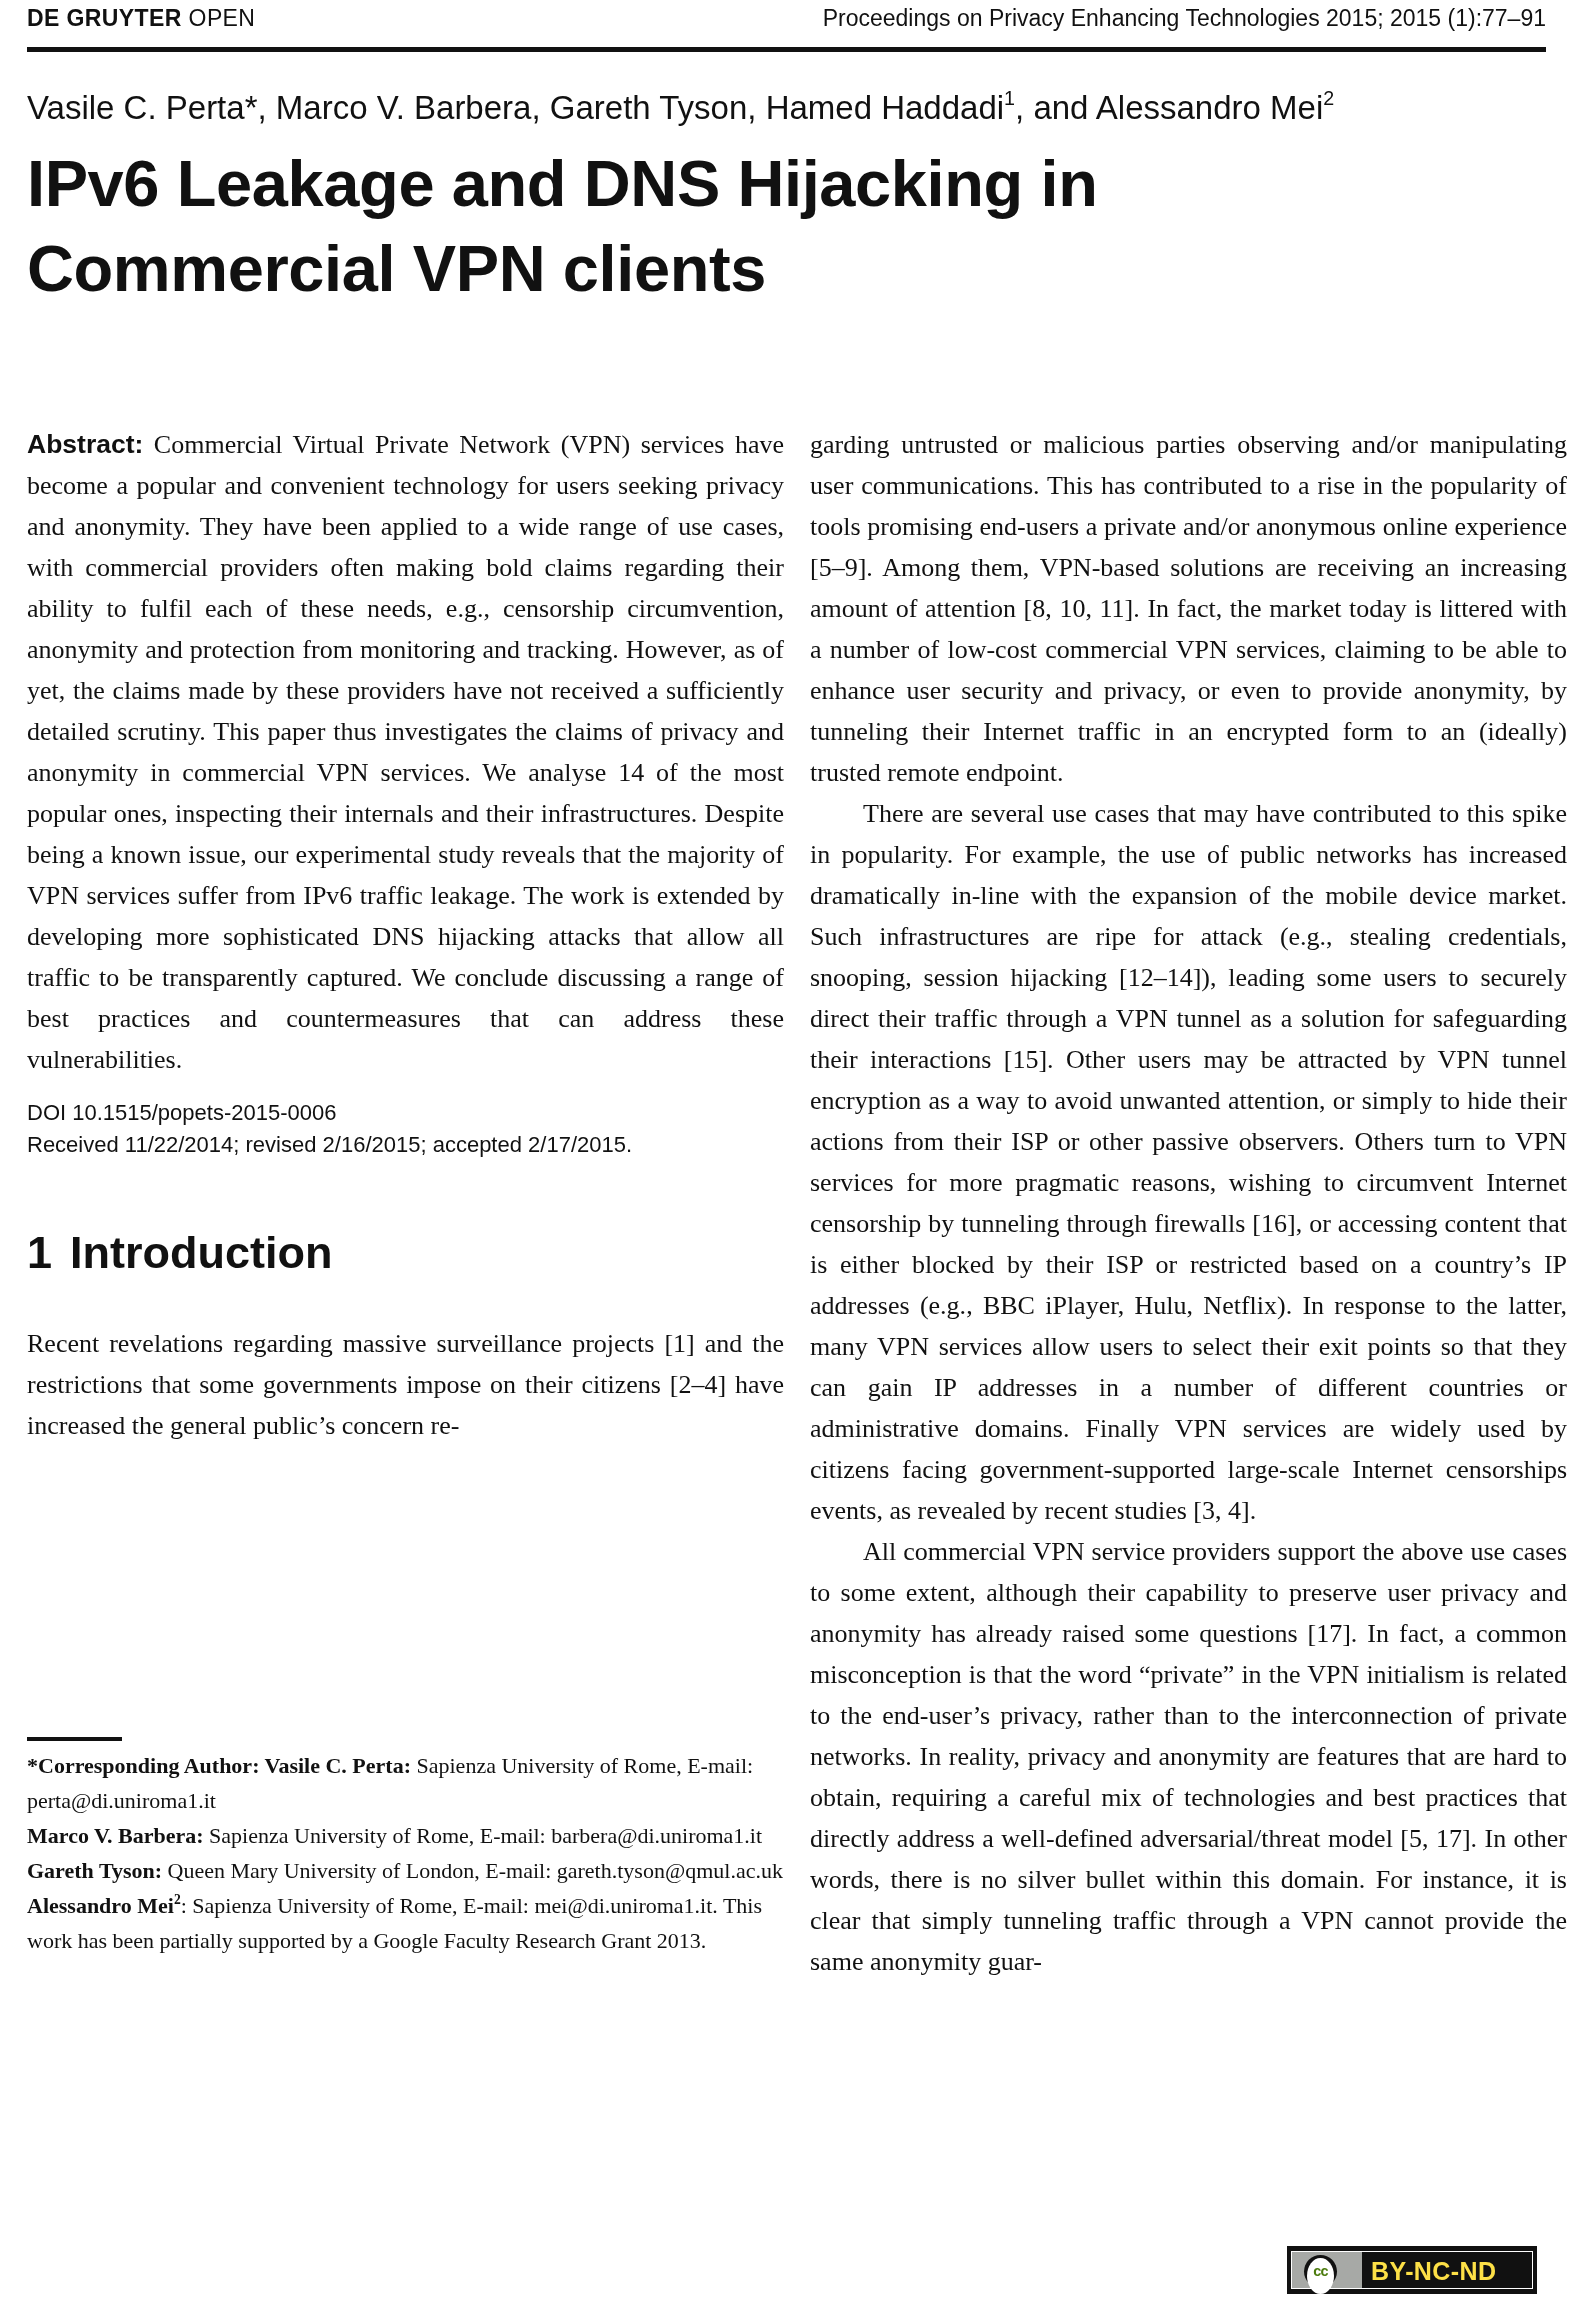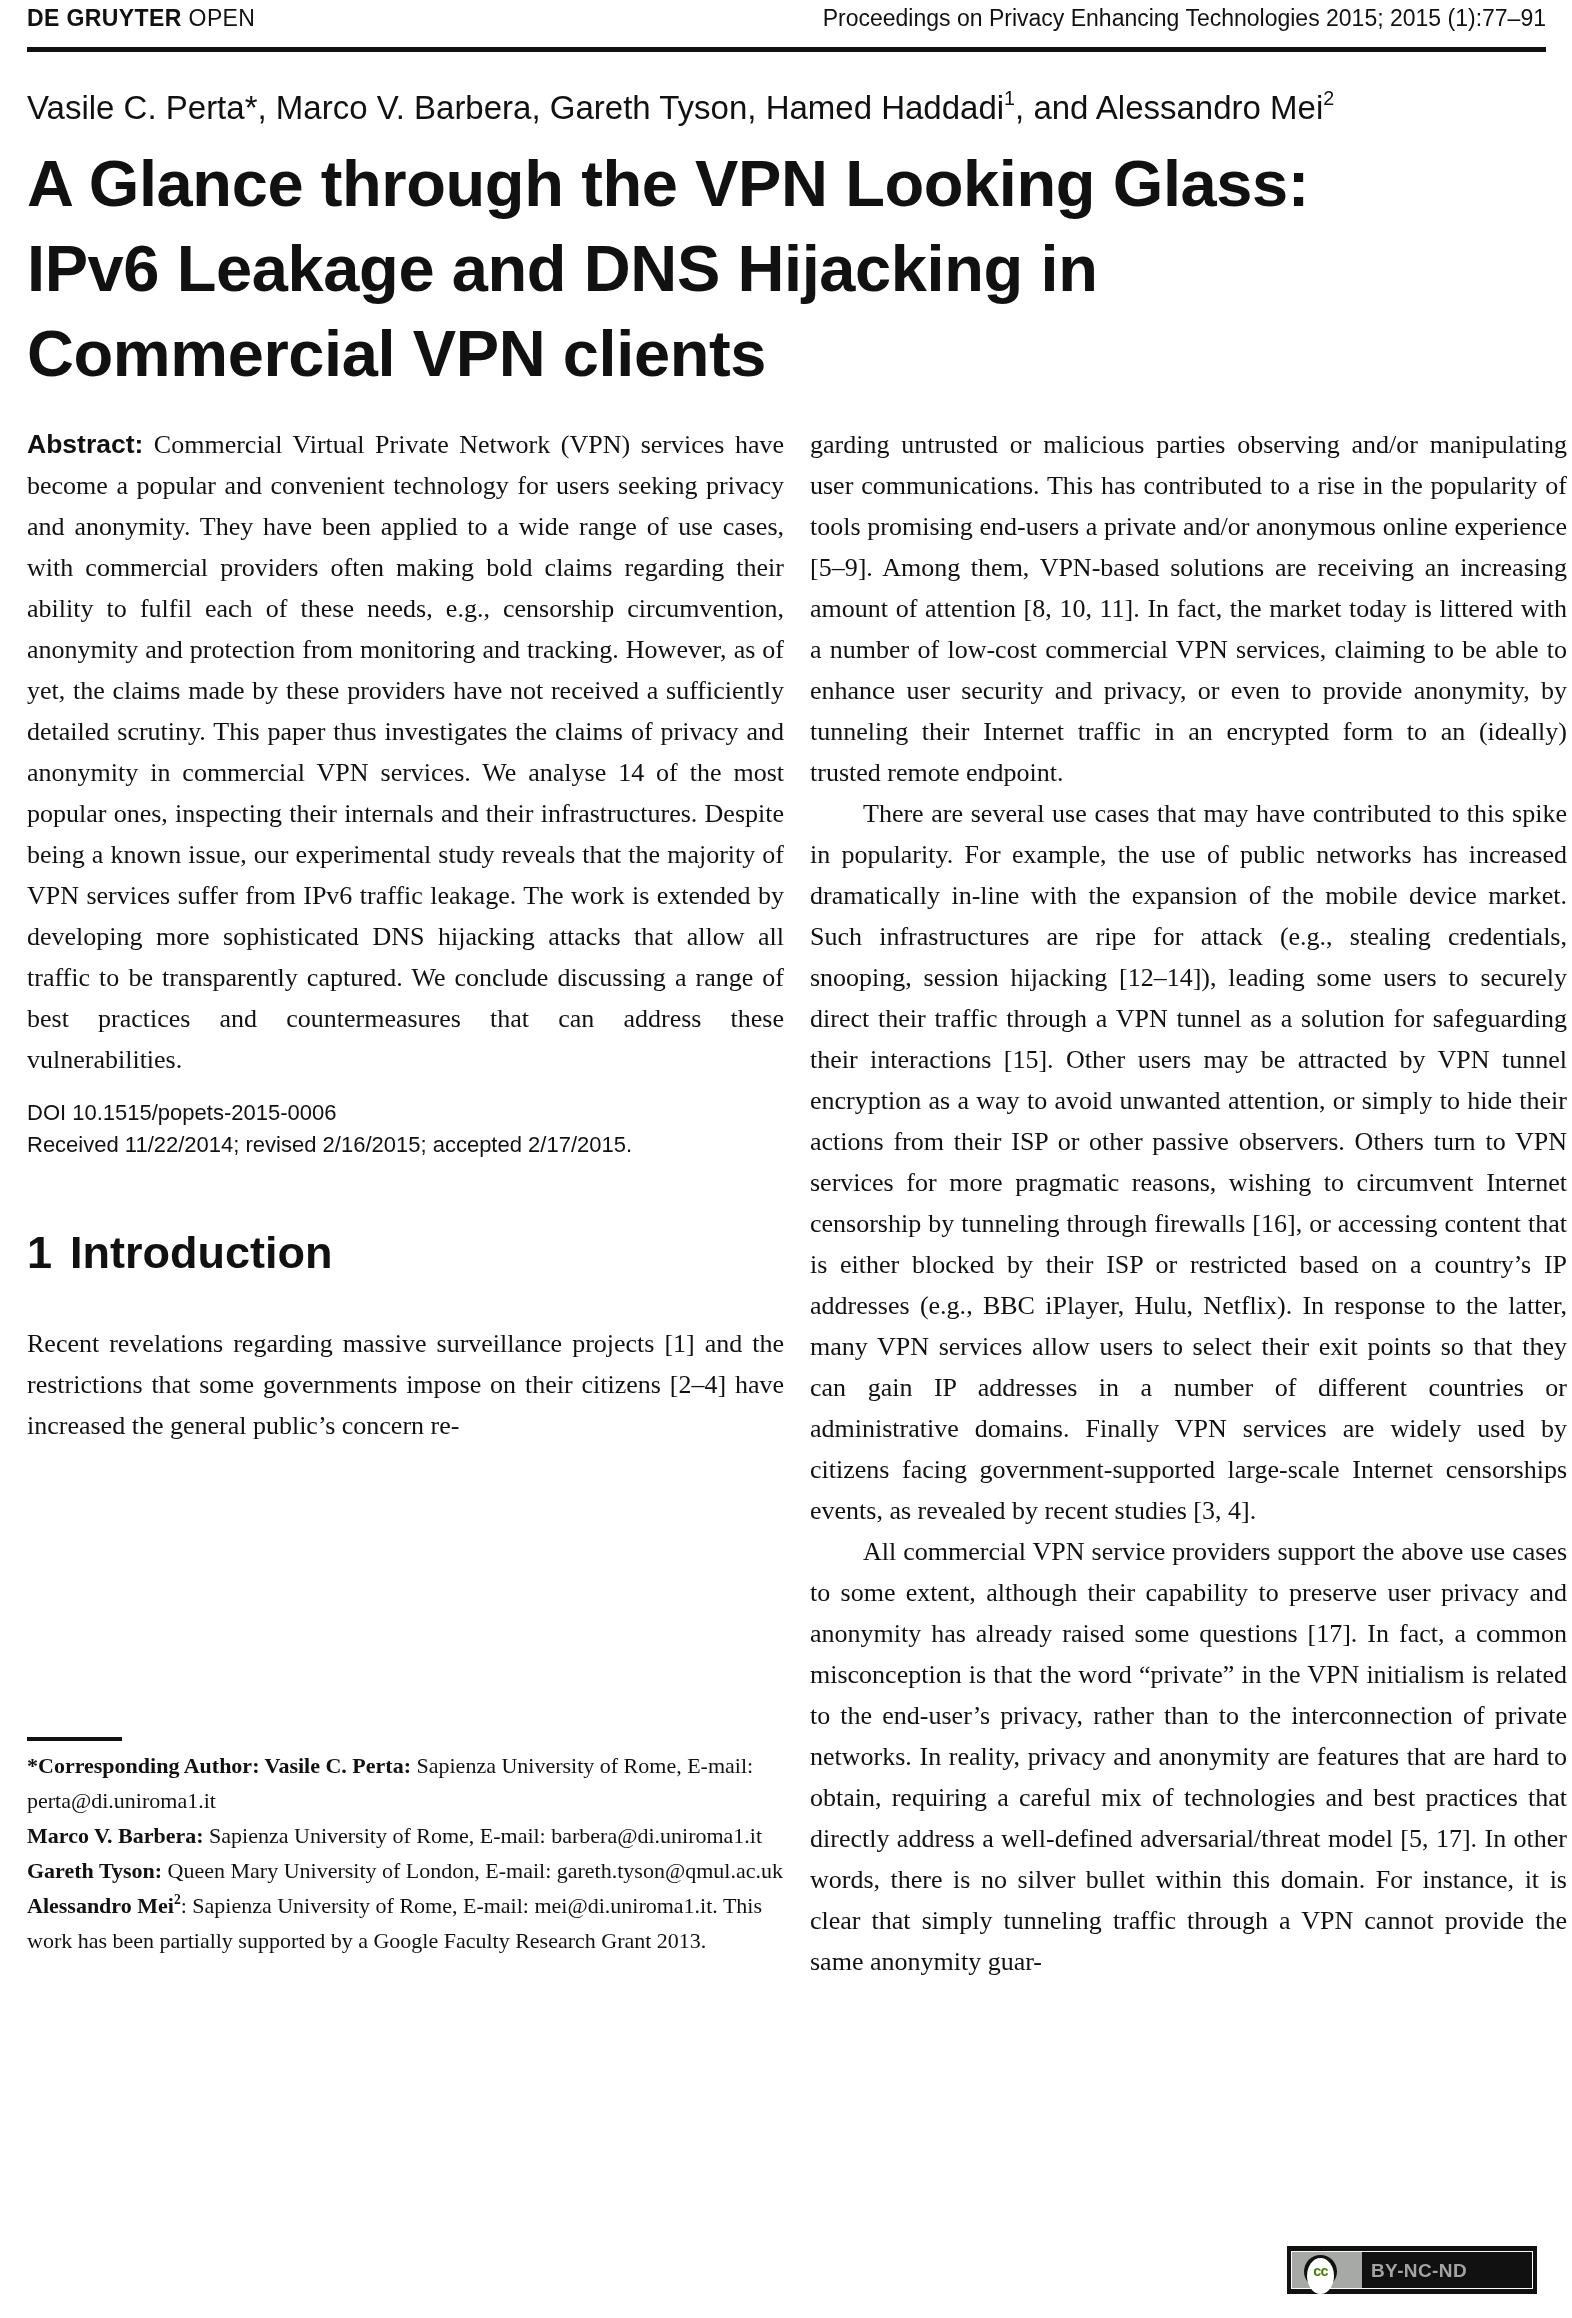--- a/index.html
+++ b/index.html
@@ -40,21 +40,21 @@
 
   .para { margin: 0; }
   .indent { text-indent: 53px; }
   .it { }
 
   #license { position: absolute; left: 1287px; top: 2246px; width: 250px; height: 48px; background: #111; border: 1.5px solid #111; box-sizing: border-box; }
   #license .inner { position: absolute; left: 3px; top: 3.8px; right: 3px; bottom: 3.8px; border: 1.5px solid #fff; background: #111; }
   #license .cc-area { position: absolute; left: 0; top: 0; width: 70px; height: 100%; background: #a7a9a6; }
   #license .cc-ring { position: absolute; left: 12px; top: 3px; width: 33px; height: 33px; border-radius: 50%; background: #111; }
   #license .cc-disc { position: absolute; left: 15px; top: 6px; width: 27px; height: 36px; border-radius: 50%; background: #fff; color: #4d7c0f; font-weight: bold; font-size: 14.4px; line-height: 27px; text-align: center; letter-spacing: -0.8px; }
-  #license .cc-text { position: absolute; left: 79px; top: 4.5px; color: #a3a3a3; font-weight: bold; font-size: 19px; line-height: 30px; letter-spacing: 0.4px; }
+  #license .cc-text { position: absolute; left: 79px; top: 4.5px; color: #fde047; font-weight: bold; font-size: 25px; line-height: 30px; letter-spacing: 0.4px; }
 </style>
 </head>
 <body>
 
 <div id="header" class="sans">
   <div id="publisher">
     <span class="b">DE GRUYTER</span>
     <span>OPEN</span>
   </div>
   <div id="journal">Proceedings on Privacy Enhancing Technologies 2015; 2015 (1):77–91</div>
@@ -63,21 +63,20 @@
 
 <div id="authors" class="sans">
   <span>Vasile C. Perta</span><span>*</span><span>, </span>
   <span>Marco V. Barbera</span><span>, </span>
   <span>Gareth Tyson</span><span>, </span>
   <span>Hamed Haddadi</span><sup>1</sup><span>, and </span>
   <span>Alessandro Mei</span><sup>2</sup>
 </div>
 
 <div id="title" class="sans">
-  <div>A Glance through the VPN Looking Glass:</div>
   <div>IPv6 Leakage and DNS Hijacking in</div>
   <div>Commercial VPN clients</div>
 </div>
 
 <div id="col-left" class="col">
   <p id="abstract" class="serif body-text"><span class="sans lbl">Abstract:</span><span> Commercial Virtual Private Network (VPN) services have become a popular and convenient technology for users seeking privacy and anonymity. They have been applied to a wide range of use cases, with commercial providers often making bold claims regarding their ability to fulfil each of these needs, </span><span class="it">e.g.</span><span>, censorship circumvention, anonymity and protection from monitoring and tracking. However, as of yet, the claims made by these providers have not received a sufficiently detailed scrutiny. This paper thus investigates the claims of privacy and anonymity in commercial VPN services. We analyse 14 of the most popular ones, inspecting their internals and their infrastructures. Despite being a known issue, our experimental study reveals that the majority of VPN services suffer from IPv6 traffic leakage. The work is extended by developing more sophisticated DNS hijacking attacks that allow all traffic to be transparently captured. We conclude discussing a range of best practices and countermeasures that can address these vulnerabilities.</span></p>
 
 
   <p id="doi" class="sans">DOI 10.1515/popets-2015-0006</p>
   <p id="received" class="sans">Received 11/22/2014; revised 2/16/2015; accepted 2/17/2015.</p>

